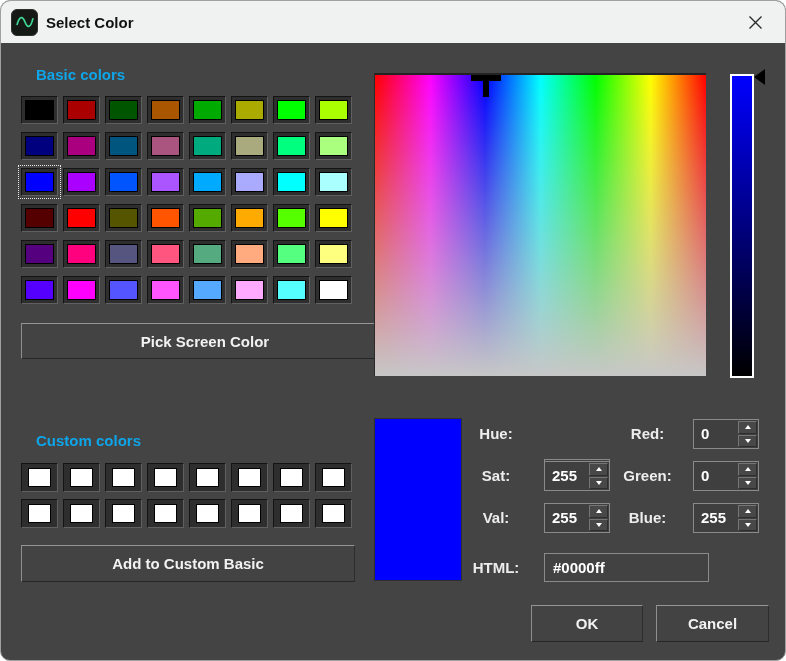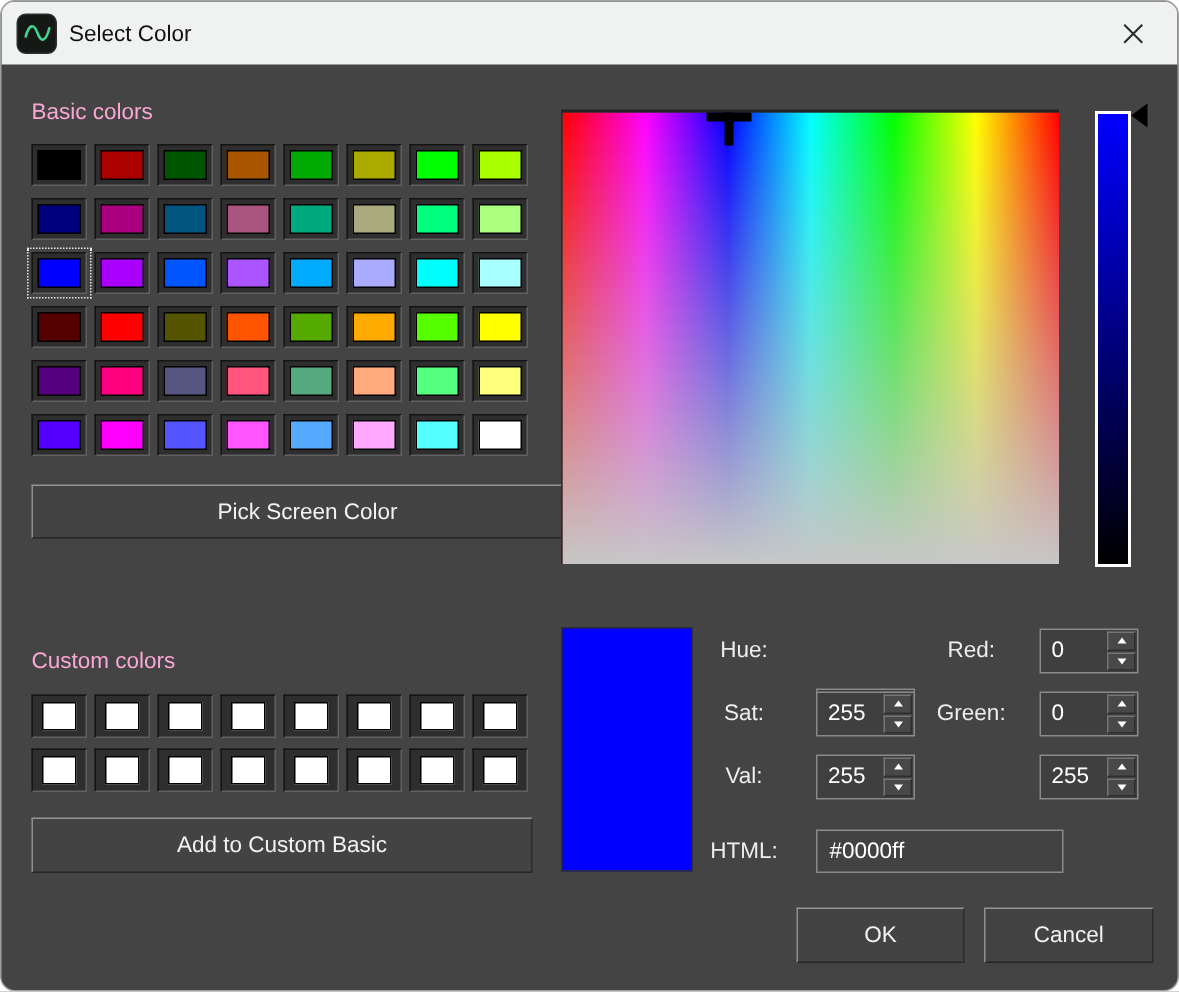--- a/index.html
+++ b/index.html
@@ -1,38 +1,39 @@
 <!DOCTYPE html>
 <html><head>
 <meta charset="utf-8">
 <style>
   * { margin:0; padding:0; box-sizing:border-box; }
   html,body { background:#ffffff; font-family:"Liberation Sans", sans-serif; }
   .window {
     position:relative; width:786px; height:661px;
     background:#444444; border:1px solid #a0a0a0; border-radius:10px;
     overflow:hidden;
+    font-weight:bold;
   }
   
   .titlebar {
     position:absolute; left:0; top:0; width:100%; height:42px;
     background:#f0f2f2; display:flex; align-items:center;
   }
   .app-icon {
     width:27px; height:27px; margin-left:10px; border-radius:6px;
     background:#14191六px; background:#141916; border:1px solid #2c2f2d;
     display:flex; align-items:center; justify-content:center;
   }
   .title-text { margin-left:8px; font-size:15px; color:#111111; }
   .close-btn {
     position:absolute; right:8px; top:0; width:44px; height:42px;
     display:flex; align-items:center; justify-content:center; cursor:default;
   }
   
-  .lbl { position:absolute; font-size:15px; color:#f9a8d4; }
+  .lbl { position:absolute; font-size:15px; color:#0ea5e9;margin-left:15px; }
   .rlbl { position:absolute; font-size:15px; color:#ededed; text-align:center; line-height:30px; }
   
   .grid { position:absolute; display:grid; }
   .basic-grid { left:20px; top:95px; grid-template-columns:repeat(8,37px); grid-auto-rows:28px; gap:8px 5px; }
   .custom-grid { left:20px; top:462px; grid-template-columns:repeat(8,37px); grid-auto-rows:29px; gap:7px 5px; }
   .swatch-cell {
     background:#2e2e2e; border:1px solid;
     border-color:#141414 #606060 #606060 #141414;
     padding:3px; display:flex;
   }
@@ -379,20 +380,21 @@
     <div class="spin-btns">
       <div class="spin-btn">
           <span class="arr-up"></span>
         </div>
       <div class="spin-btn">
           <span class="arr-down"></span>
         </div>
     </div>
   </div>
 
+  <div class="rlbl" style="left:608px; top:502px; width:77px;">Blue:</div>
   <div class="spin" style="left:692px; top:502px;">
     <div class="spin-val">255</div>
     <div class="spin-btns">
       <div class="spin-btn">
           <span class="arr-up"></span>
         </div>
       <div class="spin-btn">
           <span class="arr-down"></span>
         </div>
     </div>

